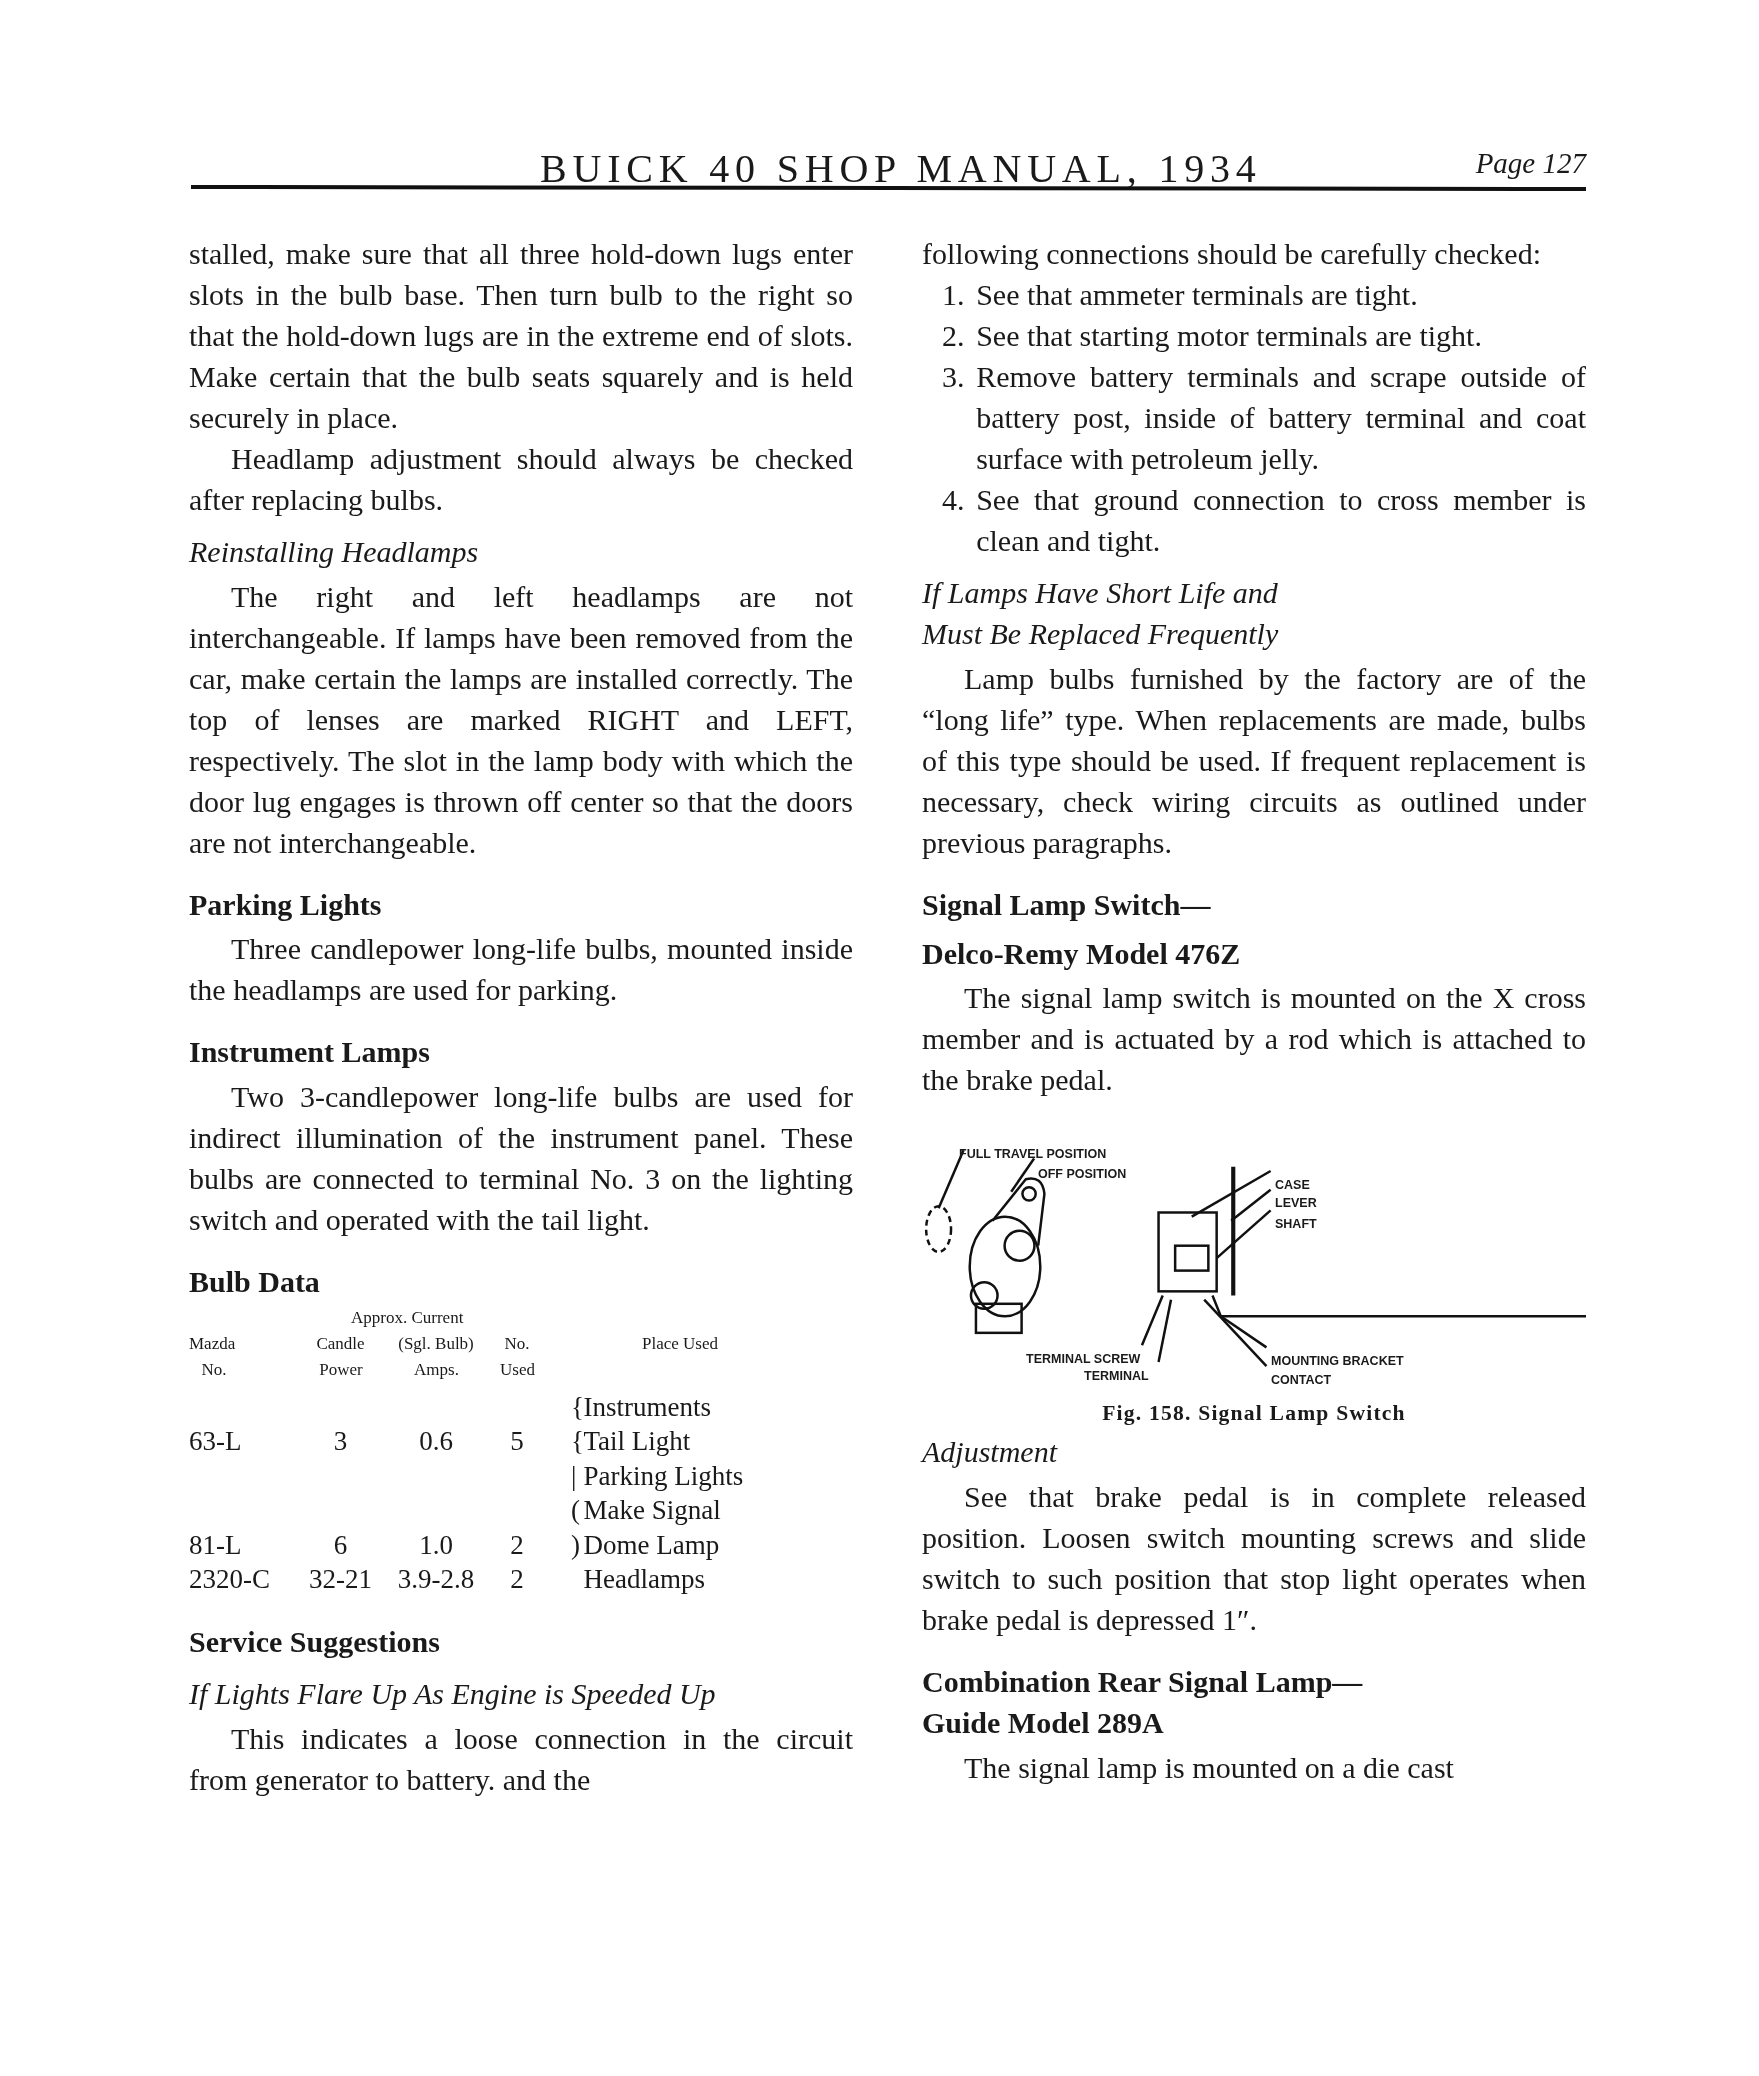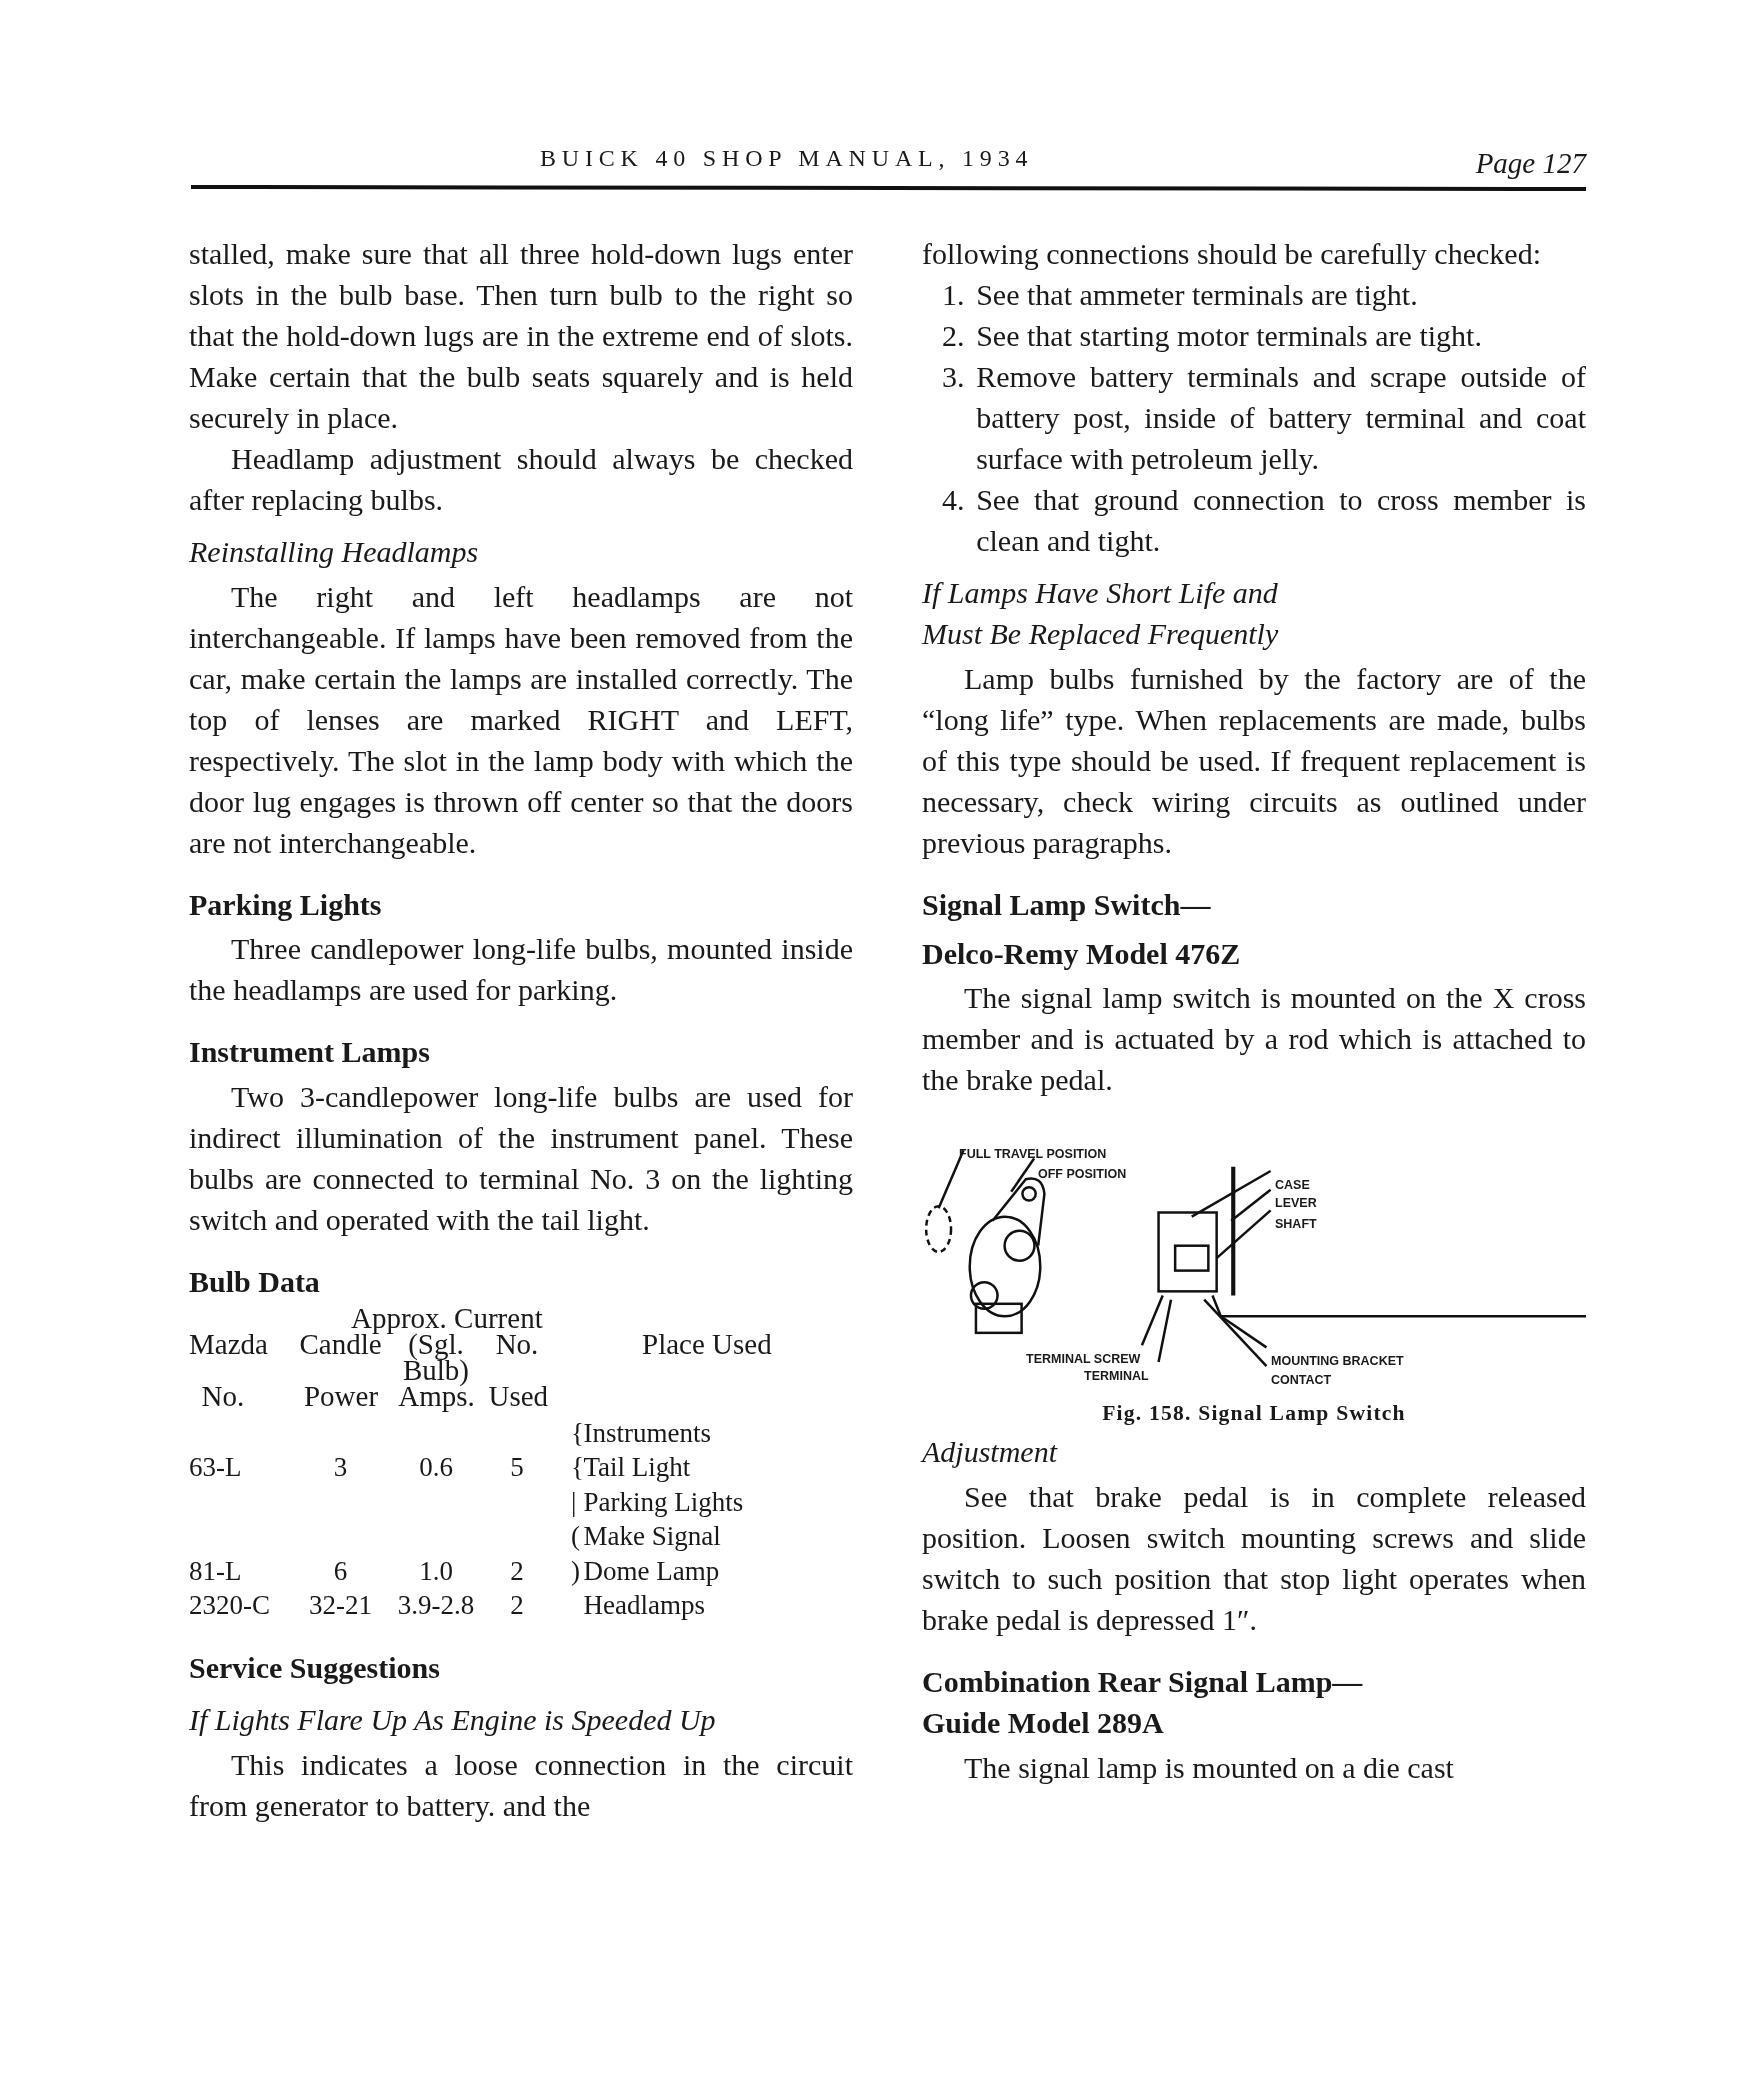--- a/index.html
+++ b/index.html
@@ -1,31 +1,31 @@
 <!DOCTYPE html>
 <html style="font-size:6.6px"><head>
 <meta charset="utf-8">
 <style>
   html, body { margin:0; padding:0; background:#ffffff; }
   body { width:1760px; height:2183px; position:relative; overflow:hidden;
          font-family:"Liberation Serif","DejaVu Serif",serif; color:#1a1a1a; }
   .header { position:absolute; left:191px; top:145px; width:1395px; height:46px; }
-  .header-title { position:absolute; left:349px; top:0; font-size:24px; letter-spacing:5.8px; }
+  .header-title { position:absolute; left:349px; top:0; font-size:40px; letter-spacing:5.8px; }
   .header-page { position:absolute; right:0; top:1.7px; font-size:29px; font-style:italic; }
   .header-rule { position:absolute; left:191px; top:186px; width:1395px; height:3.7px; background:#111; transform:rotate(0.08deg); }
   .col { position:absolute; top:233px; width:664px; font-size:30px; line-height:41px; }
   .col.left { left:189px; }
   .col.right { left:922px; }
   p { margin:0; text-align:justify; }
   p.indent { text-indent:42px; }
   .sub-it { font-style:italic; margin:10.8px 0 4.2px 0; }
   .sec { font-weight:bold; margin:21px 0 3.3px 0; font-size:30px; }
   ol { margin:0; padding-left:50px; }
   ol li { text-align:justify; padding-left:4.2px; }
-  .tbl { font-size:29px; line-height:26px; margin-top:3.3px; }
+  .tbl { font-size:17px; line-height:26px; margin-top:3.3px; }
   .tbl-row { display:flex; }
   .c1 { width:108px; } .c2 { width:87px; text-align:center; } .c3 { width:104px; text-align:center; }
   .c4 { width:58px; text-align:center; } .c5 { padding-left:25px; }
   .tbl-data { font-size:27px; line-height:41px; }
   .brace { display:inline-block; width:12.5px; font-size:27px; }
   .figure { position:relative; width:664px; height:299px; margin:21px 0 0 0; }
   .fig-caption { font-weight:bold; font-size:21.6px; letter-spacing:1.2px; text-align:center; margin-top:-4.2px; }
   .lbl { position:absolute; font-family:"Liberation Sans","DejaVu Sans",sans-serif; font-size:12.5px; font-weight:bold; }
 </style>
 </head>

